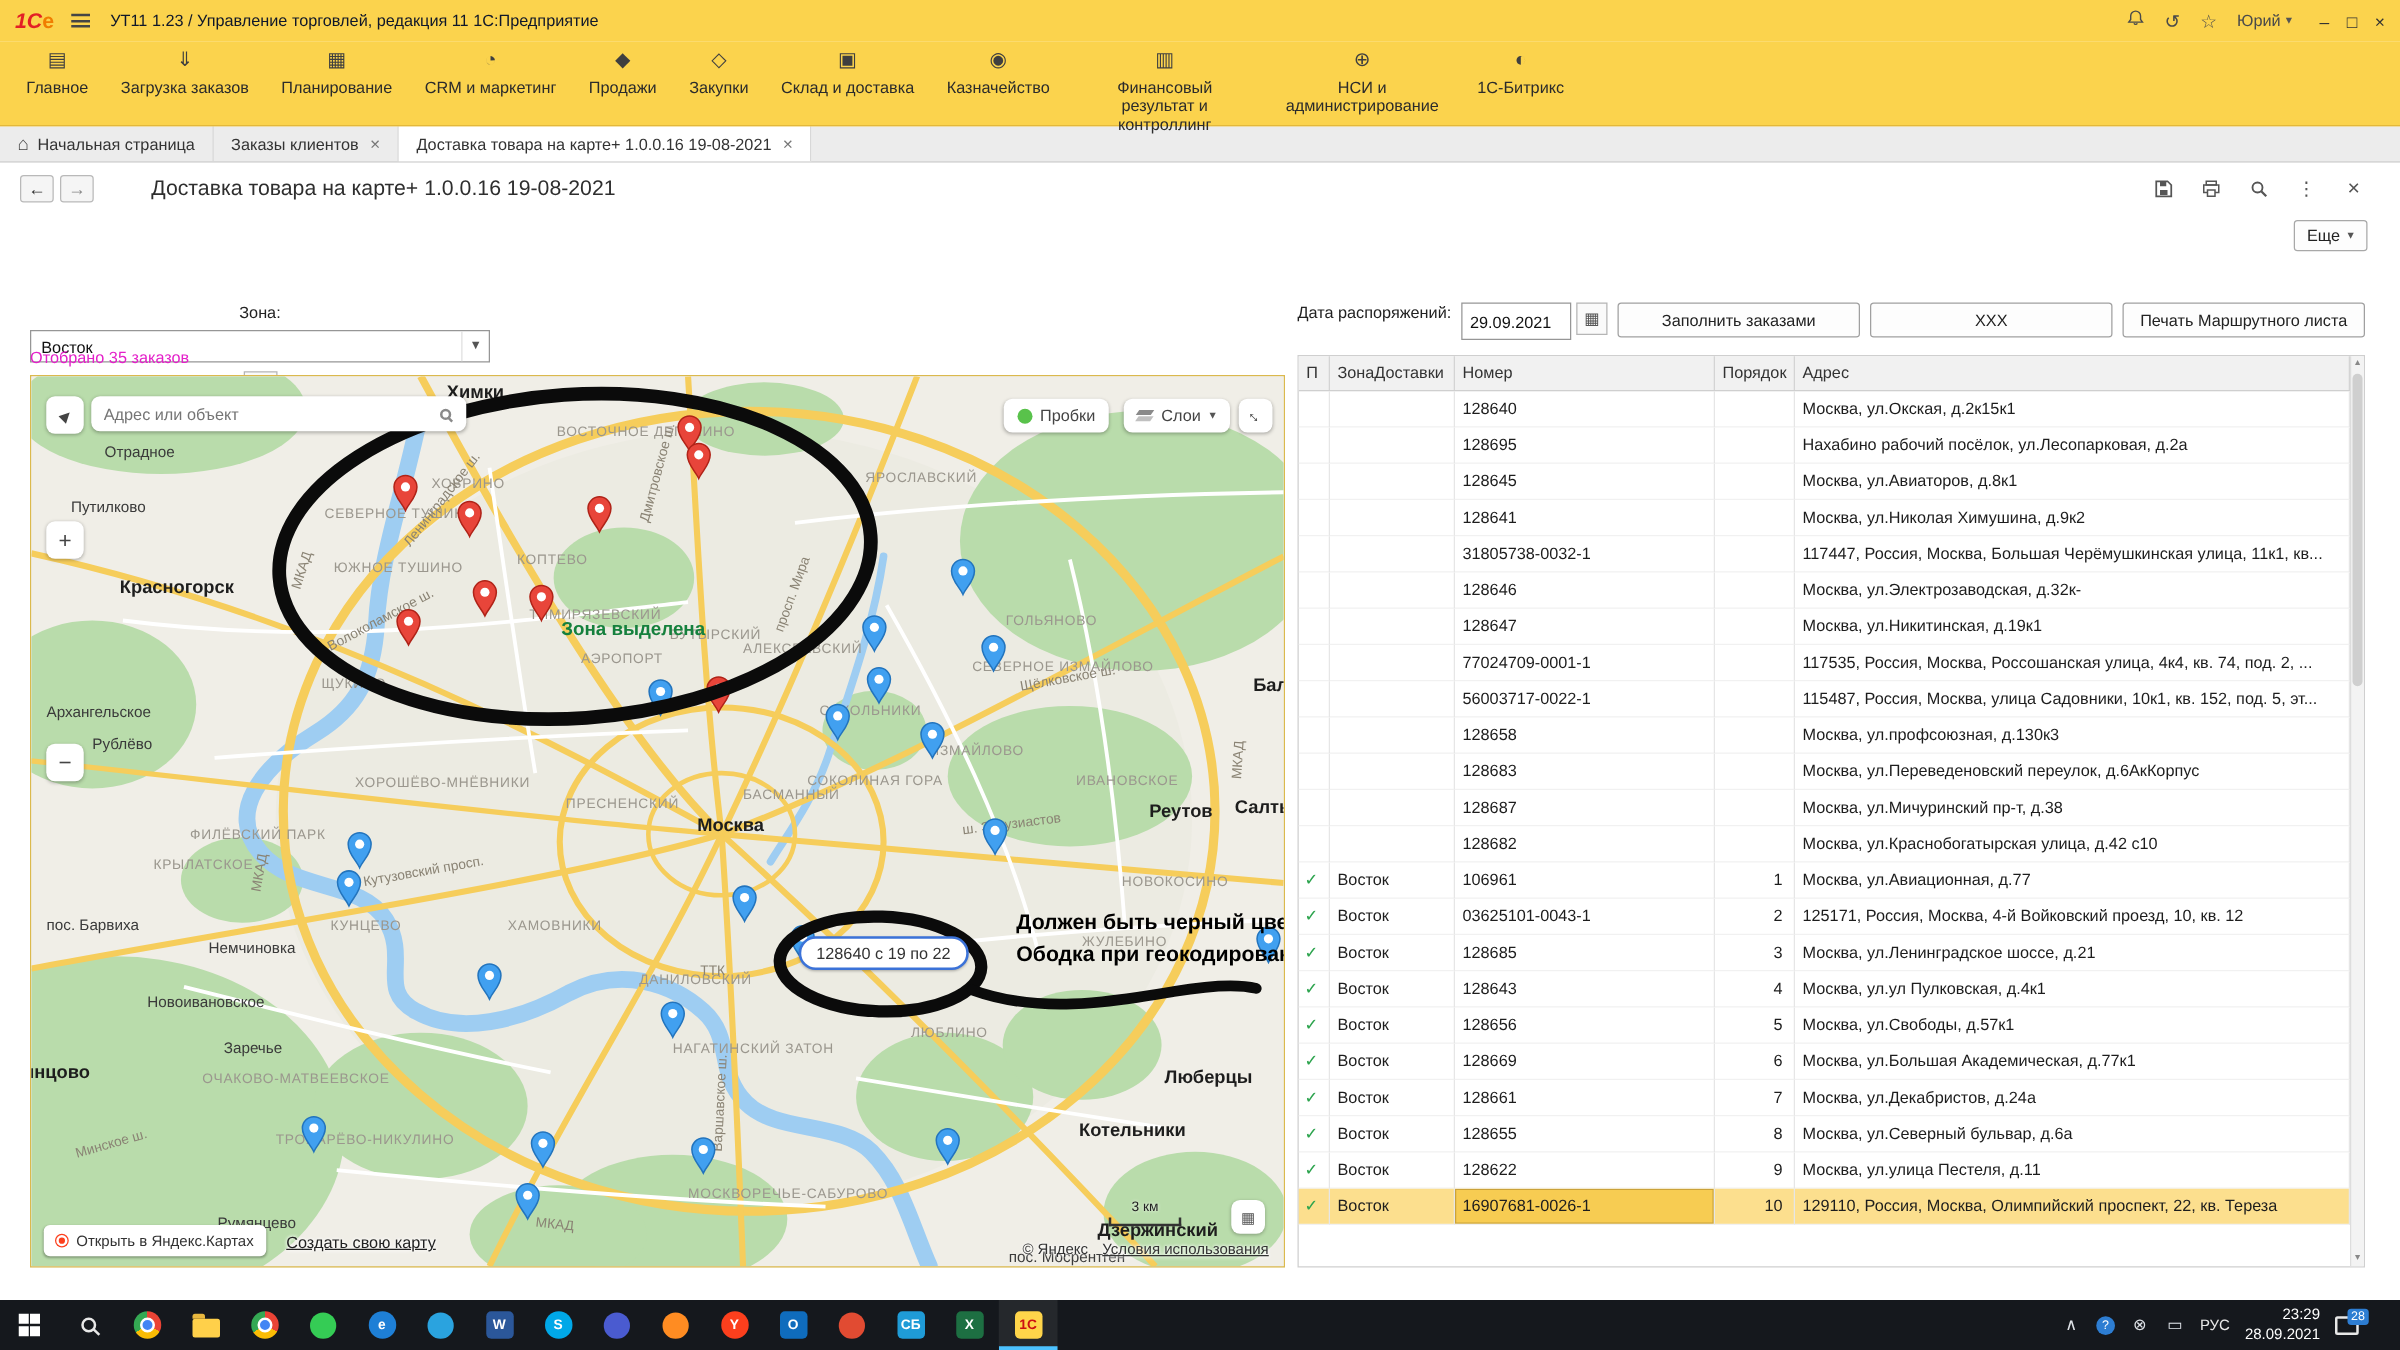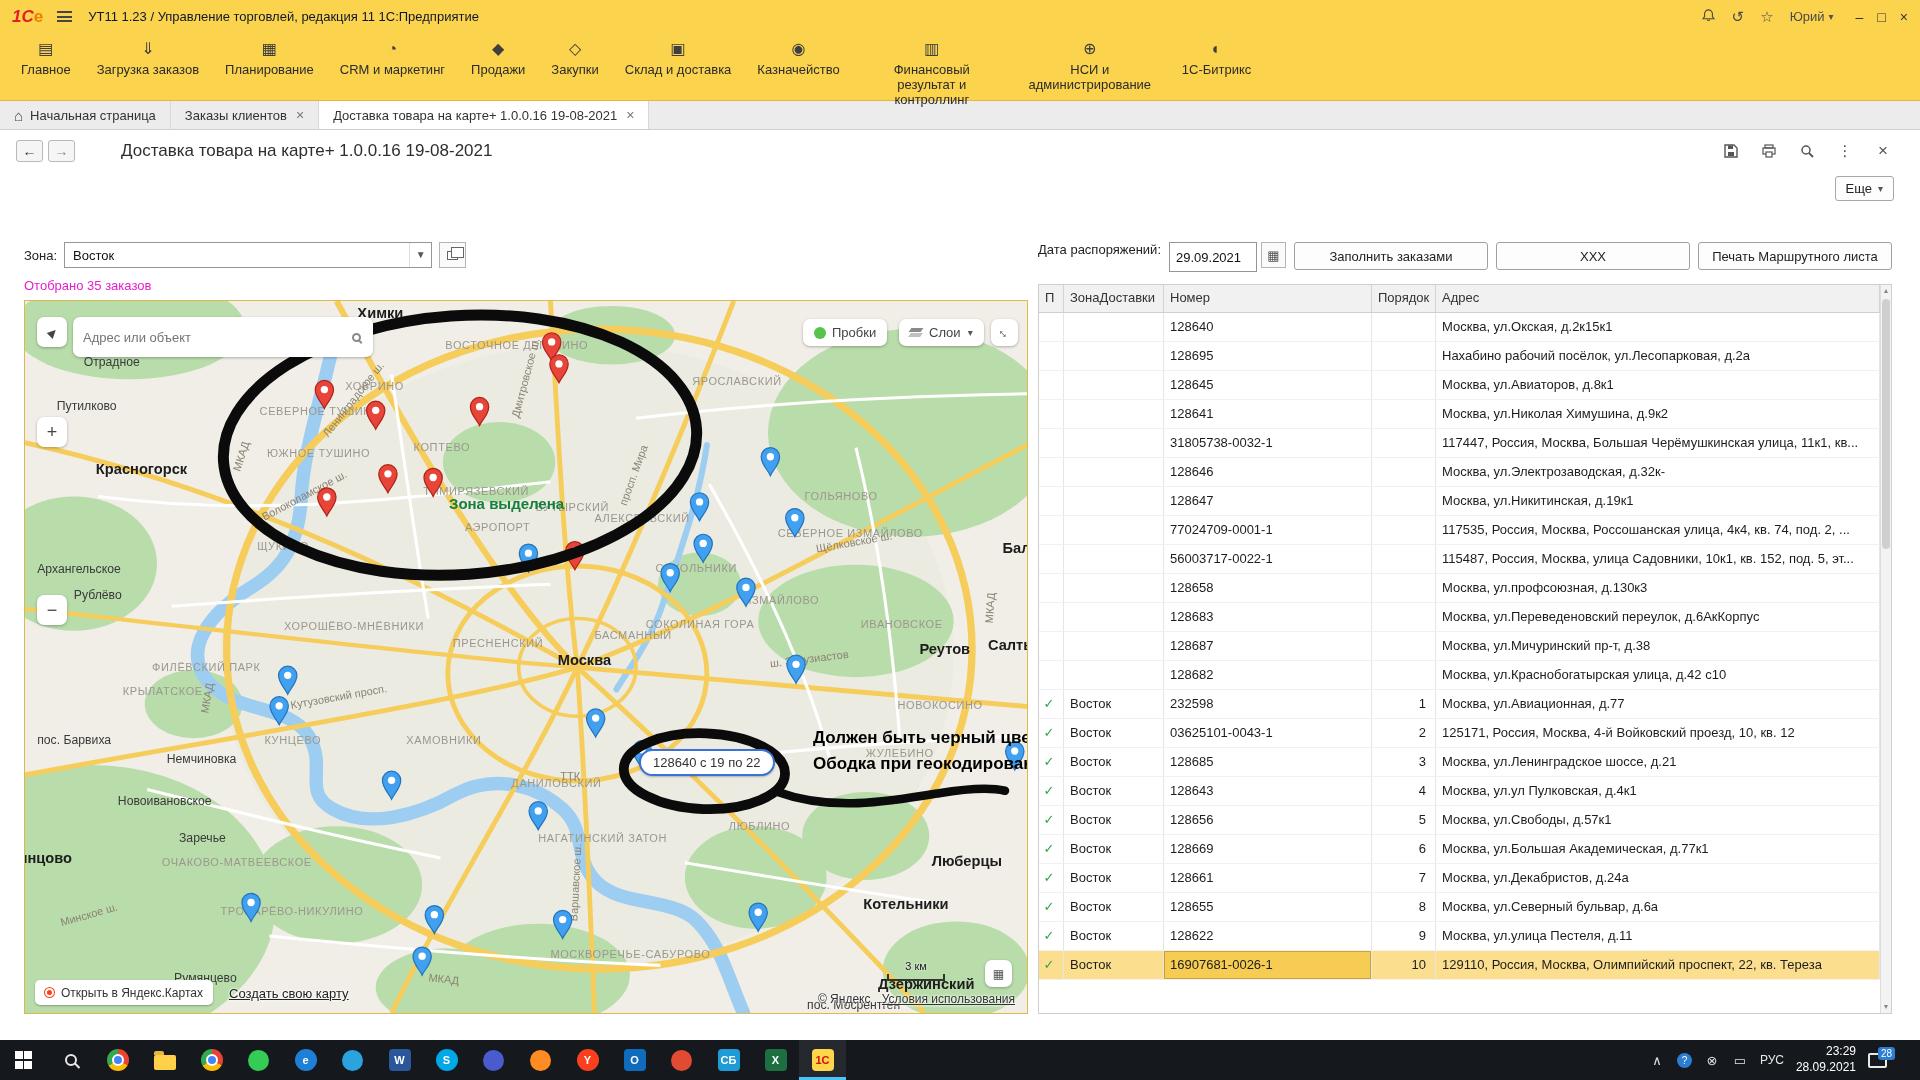--- a/index.html
+++ b/index.html
@@ -49,21 +49,21 @@
             border-radius:3px;font-size:13px;padding:0 10px;display:flex;align-items:center;gap:6px;color:#222;
             font-family:inherit;}
   .dd{font-size:10px;color:#555;}
 
   .subtabs{position:absolute;top:80px;left:15px;right:26px;height:30px;display:flex;align-items:flex-end;
            border-bottom:1px solid #c9c9c9;}
   .subtab{padding:0 16px;height:29px;line-height:28px;font-size:13px;background:#f1f1f1;
           border:1px solid #c9c9c9;border-bottom:none;margin-right:2px;color:#333;}
   .subtab.active{background:#fff;margin-bottom:-1px;height:30px;}
 
-  .zone-row{position:absolute;top:112px;left:24px;display:flex;align-items:center;gap:7px;font-size:13px;}
+  .zone-row{position:absolute;top:112px;left:24px;display:flex;align-items:center;gap:7px;font-size:13px;flex-direction:column;}
   .zone-combo{width:368px;height:26px;border:1px solid #969696;background:#fff;display:flex;align-items:center;}
   .combo-text{flex:1;padding-left:8px;font-size:13px;color:#111;}
   .combo-arrow{width:22px;text-align:center;color:#555;font-size:10px;border-left:1px solid #e0e0e0;line-height:24px;}
   .choose-btn{width:27px;height:26px;border:1px solid #b5b5b5;background:#fafafa;display:flex;align-items:center;justify-content:center;}
   .ic-choose{width:11px;height:9px;border:1.5px solid #666;background:#fff;position:relative;}
   .ic-choose::after{content:"";position:absolute;top:-5px;left:3px;width:11px;height:9px;border:1.5px solid #666;background:#fff;}
 
   .panel-controls{position:absolute;top:112px;left:1038px;right:28px;display:flex;gap:8px;font-size:13px;}
   .date-input{width:88px;height:30px;border:1px solid #969696;padding-left:6px;font-size:13px;font-family:inherit;color:#111;}
   .cal-btn{width:25px;height:26px;border:1px solid #b5b5b5;background:#fafafa;display:flex;align-items:center;
@@ -88,21 +88,21 @@
   .pin circle{fill:#fff;}
   .ml-cities{fill:#1d1d1d;font-weight:bold;font-size:12px;}
   .ml-towns{fill:#3a3a3a;font-size:10px;}
   .ml-districts{fill:#9b978e;font-size:9px;letter-spacing:.5px;}
   .ml-roads{fill:#8a8374;font-size:9px;}
 
   .mapbtn{position:absolute;background:#fff;border-radius:7px;box-shadow:0 1px 3px rgba(0,0,0,.28);
           display:flex;align-items:center;justify-content:center;color:#444;}
   .geoloc-btn{left:12px;top:16px;width:30px;height:30px;}
   .geo-arrow{transform:rotate(-45deg);font-size:11px;}
-  .map-search{position:absolute;left:48px;top:16px;width:300px;height:40px;background:#fff;border-radius:7px;
+  .map-search{position:absolute;left:48px;top:16px;width:300px;height:28px;background:#fff;border-radius:7px;
               box-shadow:0 1px 3px rgba(0,0,0,.28);display:flex;align-items:center;}
   .map-search input{border:none;outline:none;flex:1;padding:0 10px;font-size:13px;color:#333;background:transparent;font-family:inherit;}
   .mag-dark{width:9px;height:9px;border:2px solid #8a8a8a;border-radius:50%;position:relative;margin-right:12px;}
   .mag-dark::after{content:"";position:absolute;width:2px;height:5px;background:#8a8a8a;right:-2px;bottom:-4px;transform:rotate(-45deg);}
   .traffic-btn{left:778px;top:18px;height:27px;padding:0 11px;gap:6px;font-size:13px;}
   .traffic-dot{width:12px;height:12px;border-radius:50%;background:#59c24b;}
   .layers-btn{left:874px;top:18px;height:27px;padding:0 11px;gap:7px;font-size:13px;}
   .layers-ic{width:12px;height:4px;background:#8a8a8a;transform:skewX(-35deg);box-shadow:3px 5px 0 #c0c0c0;margin-bottom:5px;}
   .expand-btn{left:966px;top:18px;width:27px;height:27px;}
   .expand-ic{transform:rotate(45deg);font-size:13px;}
@@ -703,21 +703,21 @@
         <div class="trow">
           <div class="c c0 ck"></div>
           <div class="c c1"></div>
           <div class="c c2">128682</div>
           <div class="c c3"></div>
           <div class="c c4">Москва, ул.Краснобогатырская улица, д.42 с10</div>
         </div>
         <div class="trow">
           <div class="c c0 ck">✓</div>
           <div class="c c1">Восток</div>
-          <div class="c c2">232598</div>
+          <div class="c c2">106961</div>
           <div class="c c3">1</div>
           <div class="c c4">Москва, ул.Авиационная, д.77</div>
         </div>
         <div class="trow">
           <div class="c c0 ck">✓</div>
           <div class="c c1">Восток</div>
           <div class="c c2">03625101-0043-1</div>
           <div class="c c3">2</div>
           <div class="c c4">125171, Россия, Москва, 4-й Войковский проезд, 10, кв. 12</div>
         </div>

